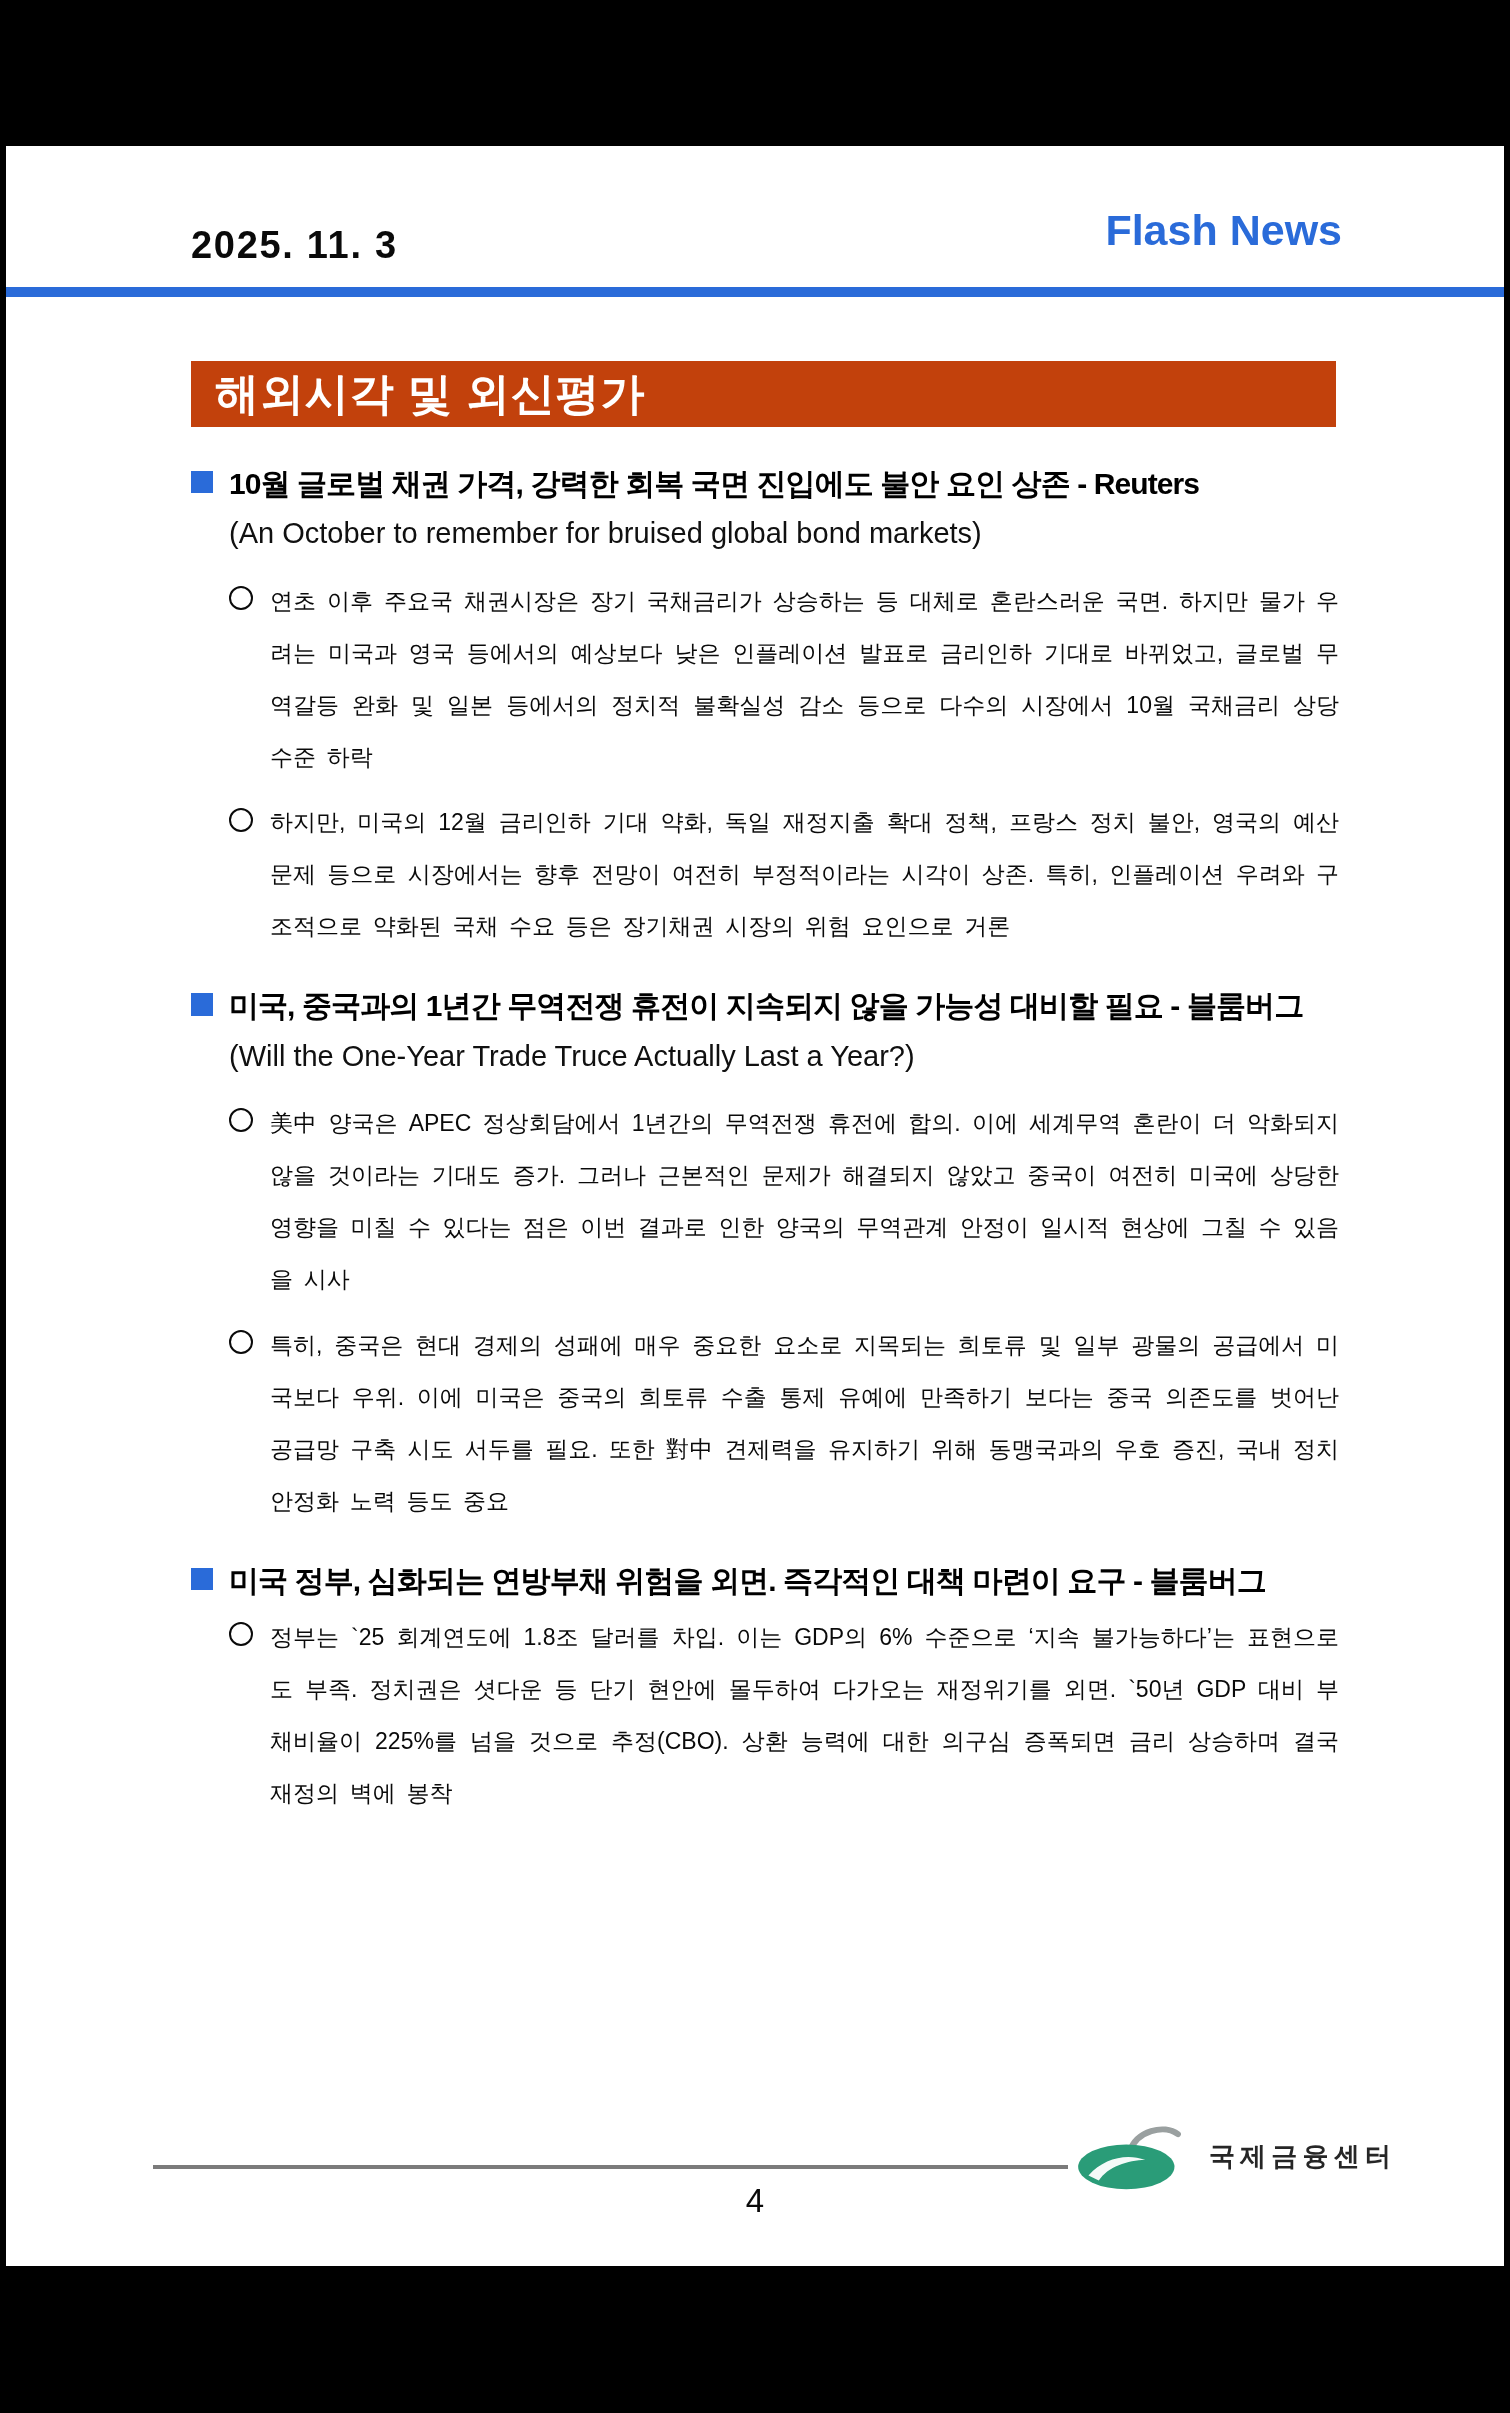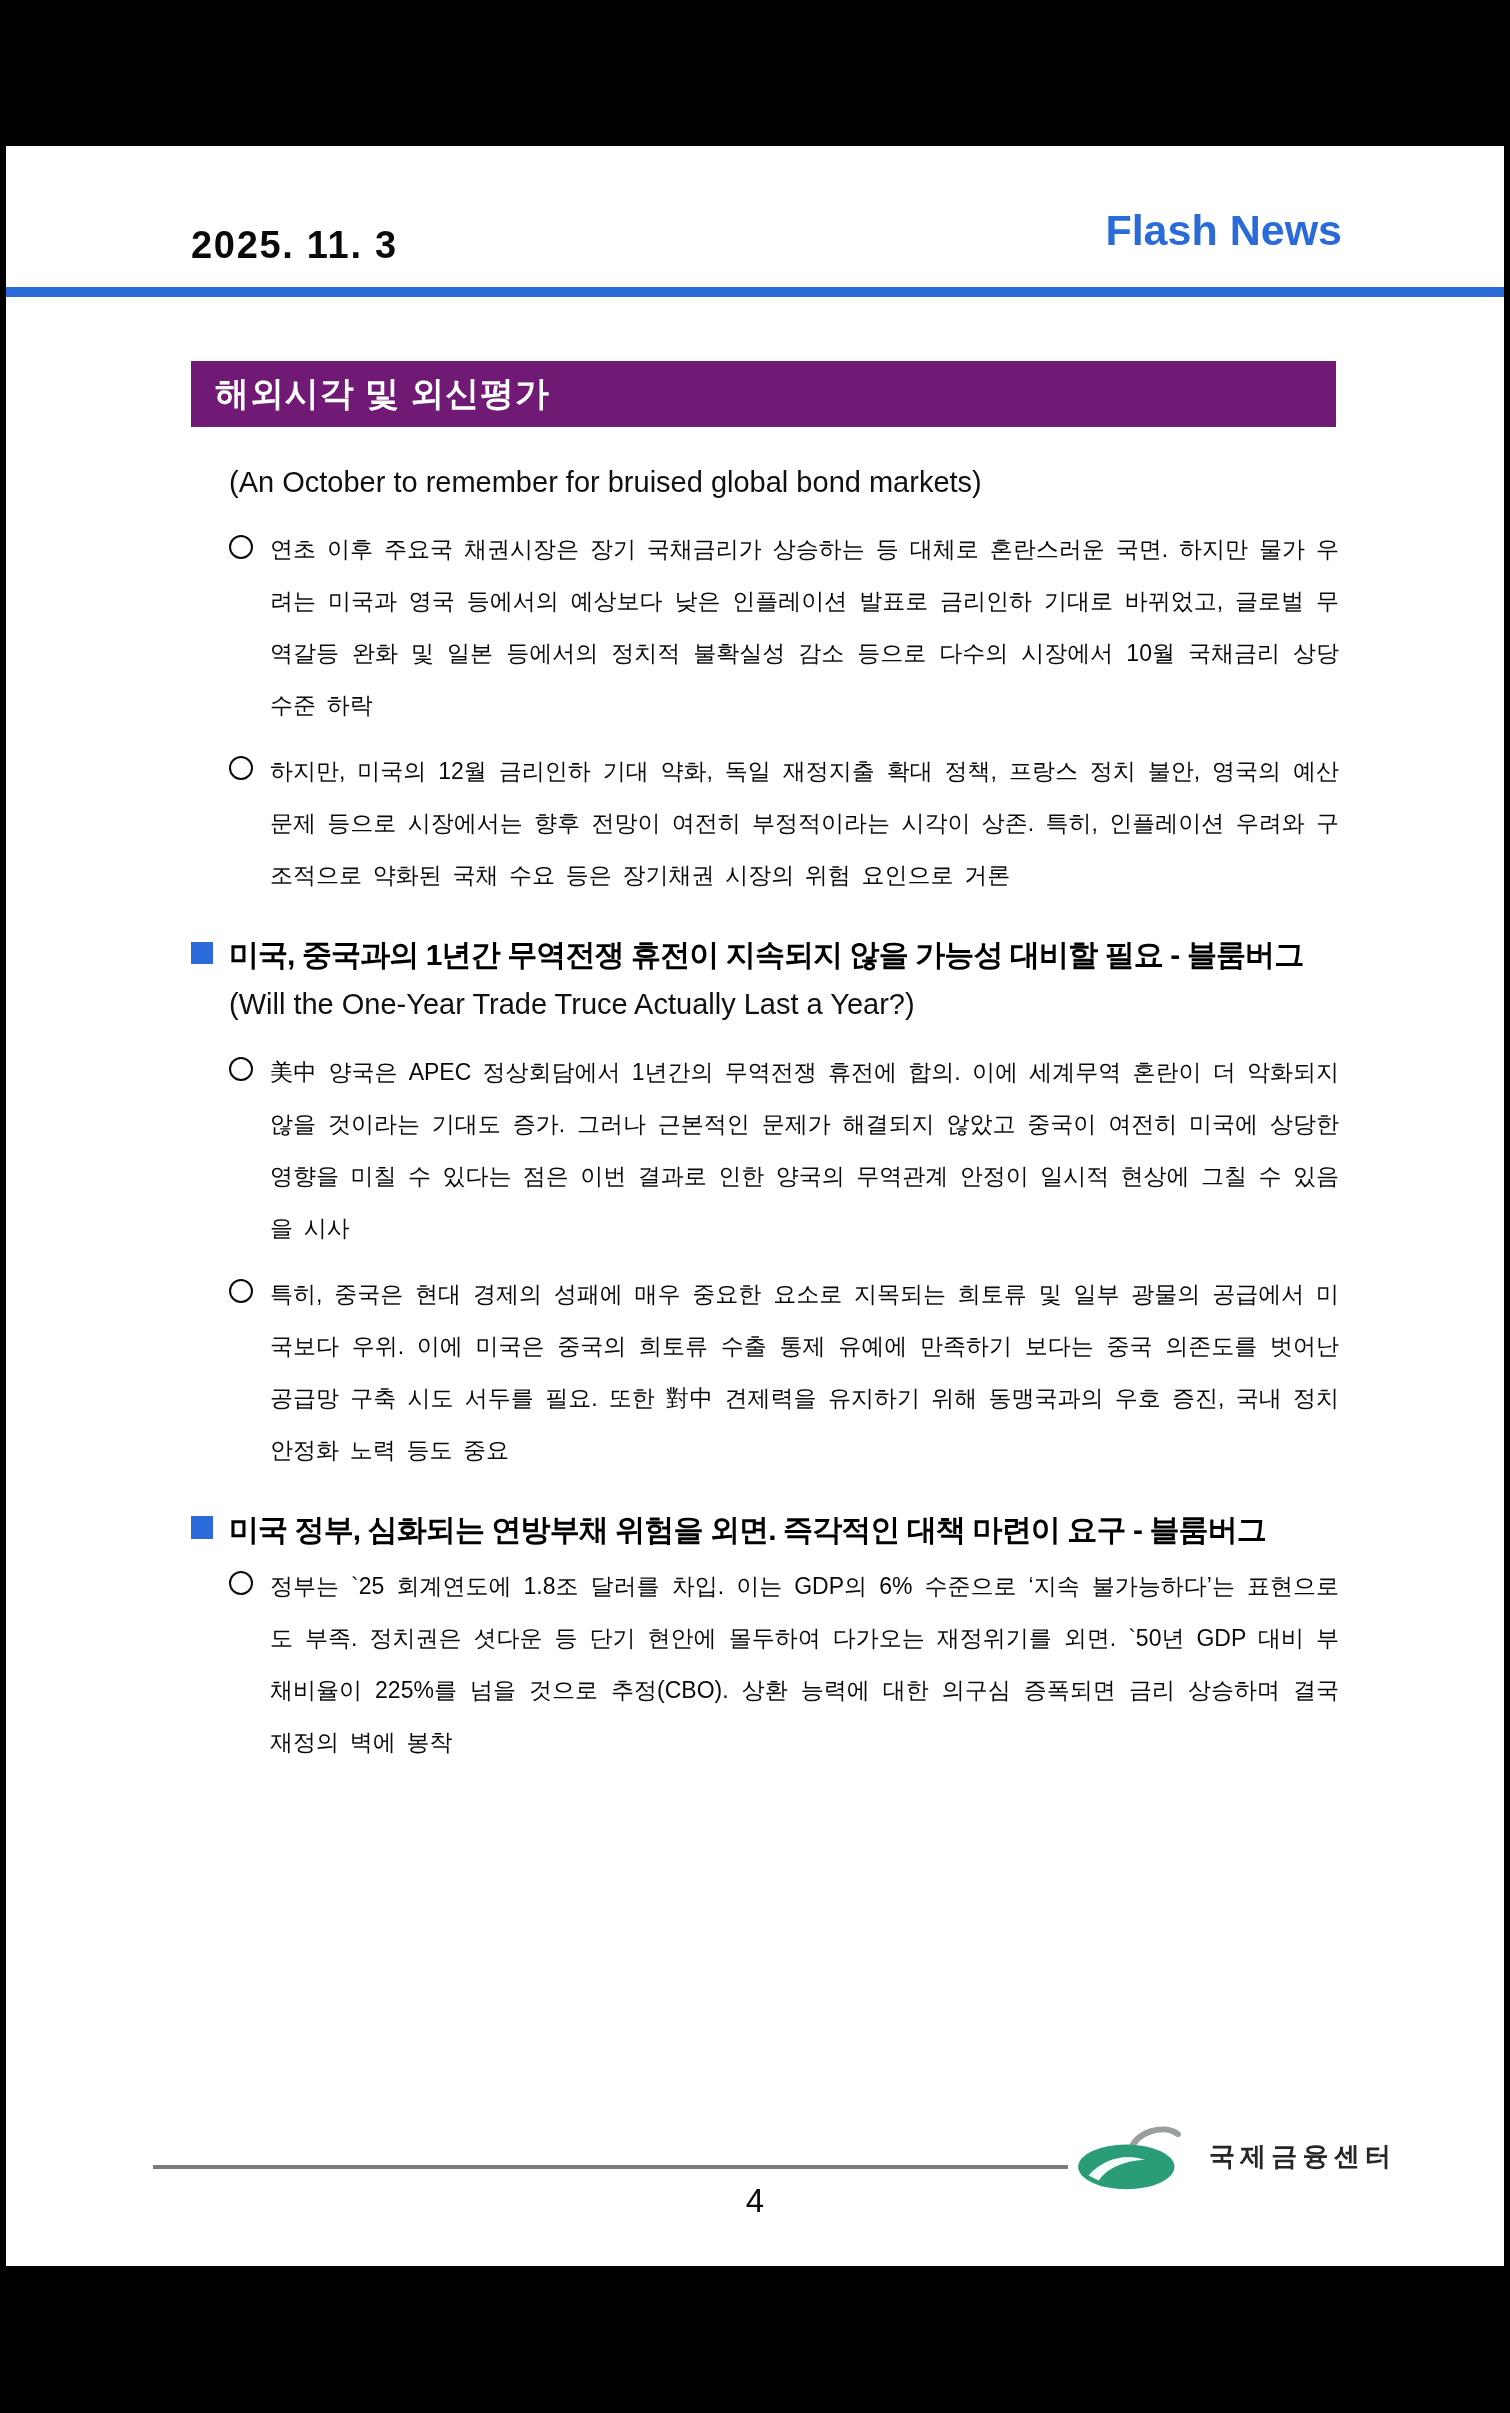--- a/index.html
+++ b/index.html
@@ -8,22 +8,22 @@
   .page{position:absolute;left:6px;top:146px;width:1498px;height:2120px;background:#ffffff;}
 
   
   .date{position:absolute;left:185px;top:78px;font-size:38px;font-weight:700;
         letter-spacing:1.7px;color:#0a0a0a;}
   .flash{position:absolute;right:162px;top:60px;font-size:43px;font-weight:700;
          color:#2a6bd9;letter-spacing:0;}
   .rule{position:absolute;left:0;top:141px;width:100%;height:10.3px;background:#2a6bd9;}
 
   
-  .banner{position:absolute;left:185px;top:215px;width:1145px;height:66px;background:#701a75;
-          color:#ffffff;font-size:34px;font-weight:700;display:flex;align-items:center;
+  .banner{position:absolute;left:185px;top:215px;width:1145px;height:66px;background:#c2410c;
+          color:#ffffff;font-size:44px;font-weight:700;display:flex;align-items:center;
           padding-left:24px;box-sizing:border-box;letter-spacing:0.9px;}
 
   
   .content{position:absolute;left:185px;top:317px;width:1148px;}
   .section{margin-bottom:33px;}
   .headrow{display:flex;align-items:flex-start;gap:15.5px;margin-bottom:10.3px;}
   .sq{width:22.4px;height:22.4px;background:#2a6bd9;margin-top:7.8px;flex:none;}
   .htext{font-size:30px;font-weight:700;letter-spacing:-0.9px;line-height:41px;
          color:#000;white-space:nowrap;}
   .eng{margin-left:38px;font-size:29px;line-height:38px;margin-bottom:22.4px;color:#101010;}
@@ -50,20 +50,24 @@
     <div class="flash">Flash News</div>
     <div class="rule"></div>
 
     <div class="banner">
       <span>해외시각 및 외신평가</span>
     </div>
 
     <div class="content">
 
       <div class="section">
+        <div class="headrow">
+          <div class="sq"></div>
+          <div class="htext">10월 글로벌 채권 가격, 강력한 회복 국면 진입에도 불안 요인 상존 - Reuters</div>
+        </div>
         <div class="eng">(An October to remember for bruised global bond markets)</div>
         <div class="para">
           <div class="ring"></div>
           <div class="ptext">연초 이후 주요국 채권시장은 장기 국채금리가 상승하는 등 대체로 혼란스러운 국면. 하지만 물가 우려는 미국과 영국 등에서의 예상보다 낮은 인플레이션 발표로 금리인하 기대로 바뀌었고, 글로벌 무역갈등 완화 및 일본 등에서의 정치적 불확실성 감소 등으로 다수의 시장에서 10월 국채금리 상당 수준 하락</div>
         </div>
         <div class="para">
           <div class="ring"></div>
           <div class="ptext">하지만, 미국의 12월 금리인하 기대 약화, 독일 재정지출 확대 정책, 프랑스 정치 불안, 영국의 예산 문제 등으로 시장에서는 향후 전망이 여전히 부정적이라는 시각이 상존. 특히, 인플레이션 우려와 구조적으로 약화된 국채 수요 등은 장기채권 시장의 위험 요인으로 거론</div>
         </div>
       </div>

